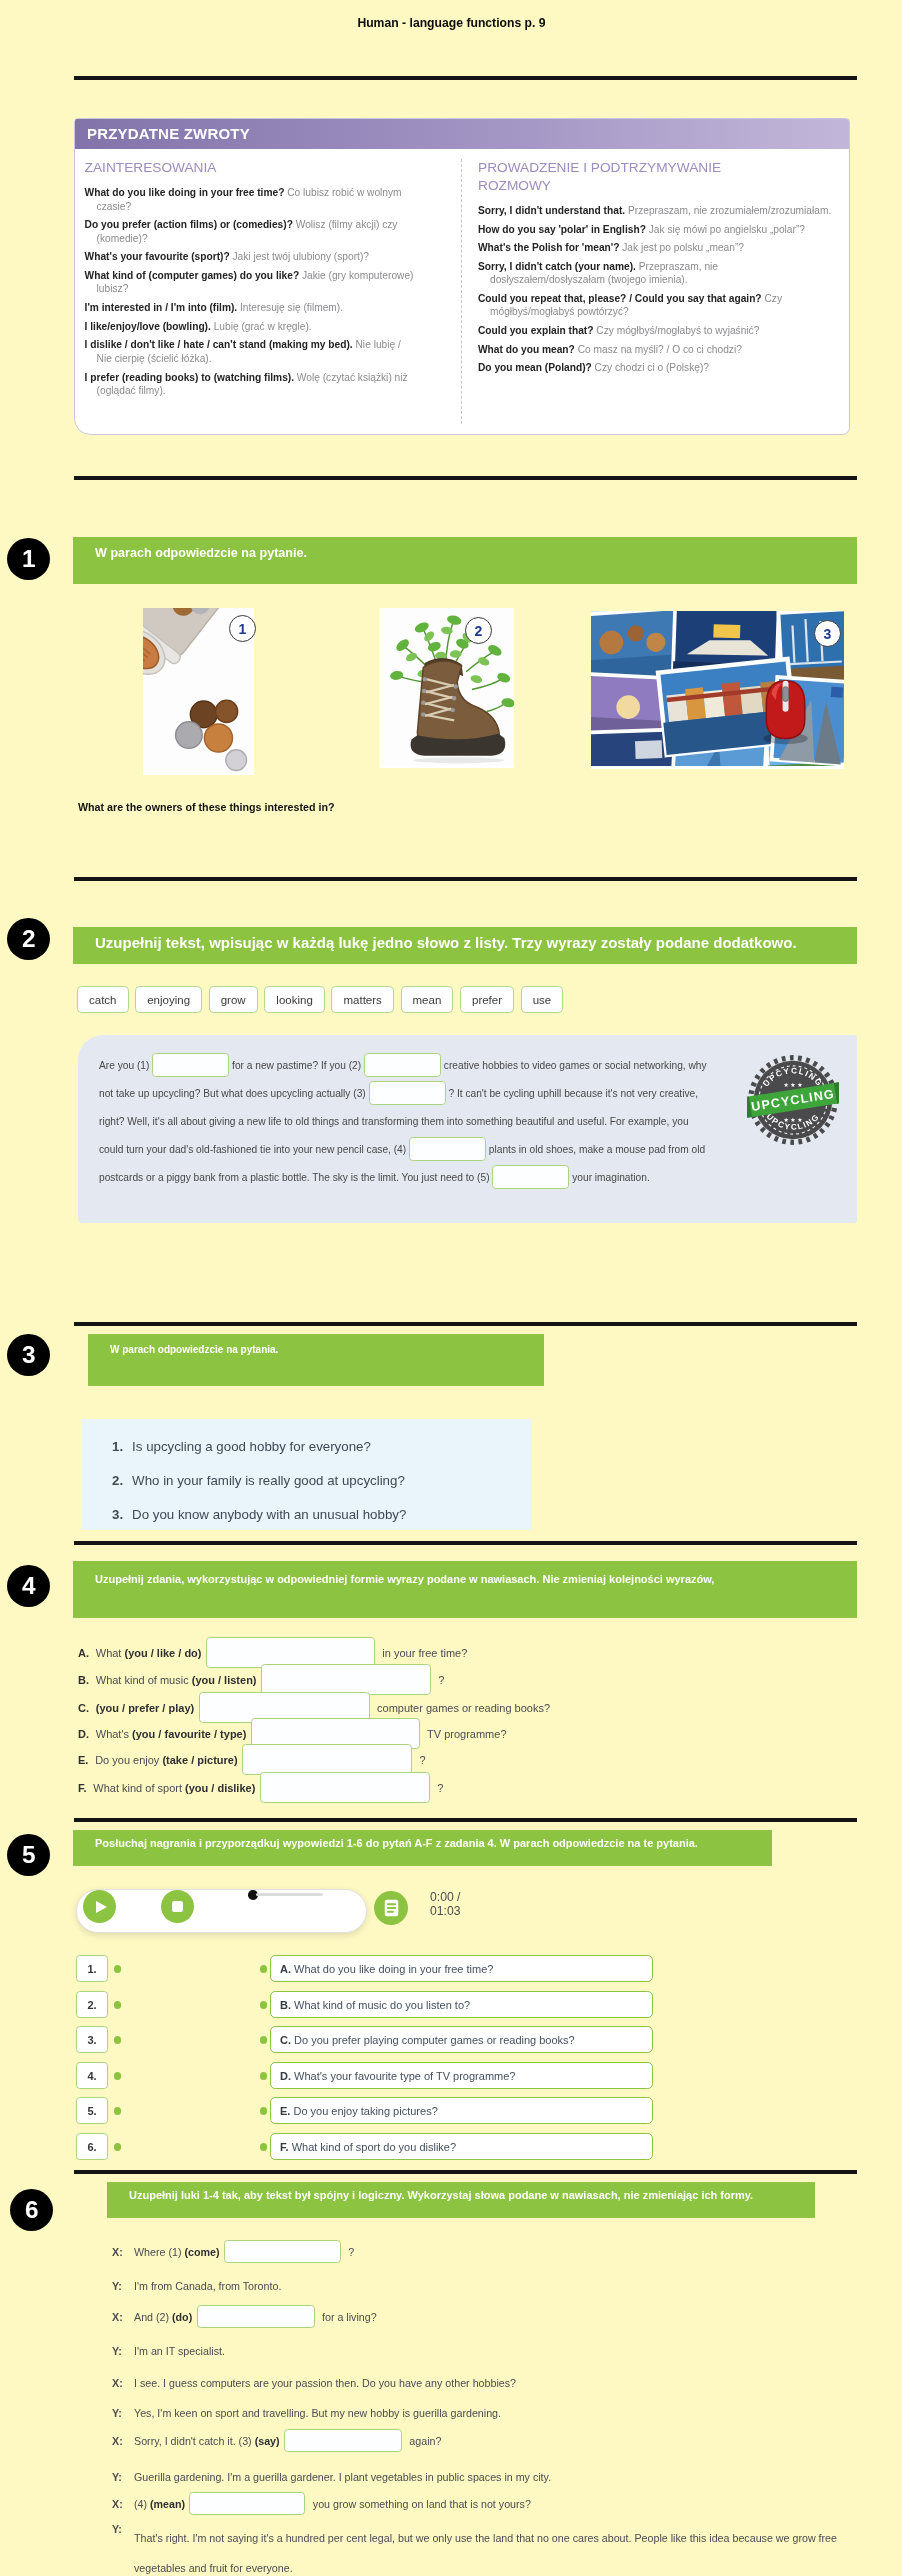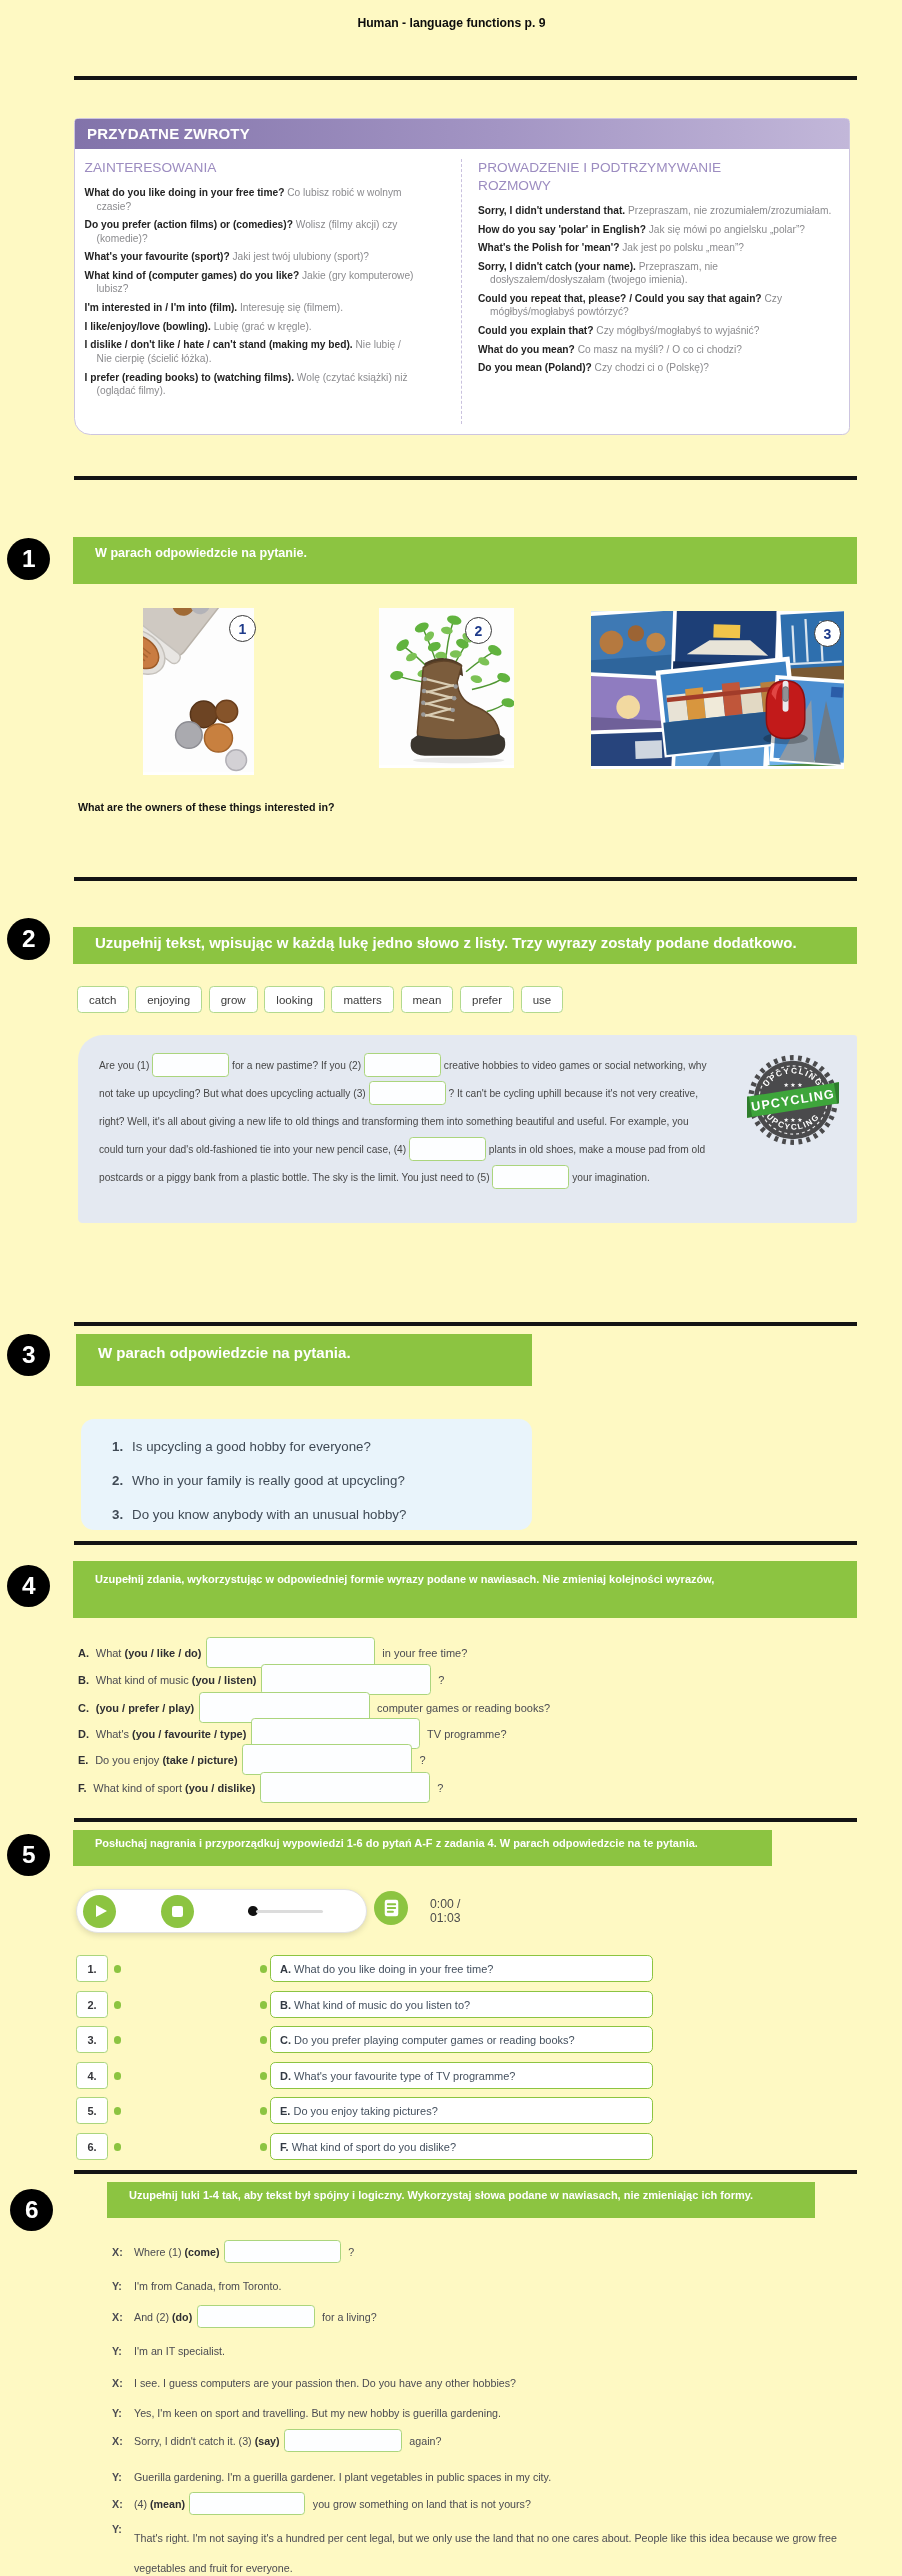--- a/index.html
+++ b/index.html
@@ -27,21 +27,21 @@
   .ph-item .en { font-weight:bold; color:#232323; }
   .ph-item .pl { color:#8b8b8e; }
 
   
   .exnum { position:absolute; left:7.4px; width:43px; height:42px; border-radius:50%;
     background:#000; color:#fff; font-weight:bold; font-size:24.4px;
     display:flex; align-items:center; justify-content:center; }
   .banner { position:absolute; background:#8cc441; color:#fff; font-weight:bold; padding-left:22px; }
   .b1 { left:73px;  top:537px;  width:784px; height:47px; font-size:12.6px; padding-top:9px; }
   .b2 { left:73px;  top:927px; width:784px; height:37px; font-size:15px; padding-top:7.4px; }
-  .b3 { left:76px; top:1334px; width:456px;  height:52px; font-size:15px; padding-top:10.4px; }
+  .b3 { left:88px; top:1334px; width:456px;  height:52px; font-size:10px; padding-top:10.4px; }
   .b4 { left:73px;  top:1561px; width:784px; height:57px; font-size:11px; padding-top:9px; line-height:18px; }
   .b5 { left:73px;  top:1830px; width:699px;  height:36px; font-size:11px; padding-top:7.4px; }
   .b6 { left:107px; top:2182px; width:708px;  height:36px; font-size:11px; padding-top:7.4px; }
 
   .blank { display:inline-block; background:#fdfeff; border:1.1px solid #abd57d; border-radius:3.7px; }
 
   
   .photo { position:absolute; background:#fff; }
   .img-badge { position:absolute; width:27px; height:27px; border-radius:50%;
     background:#fff; border:1.5px solid #3a3a3a; color:#1e3a8a; font-weight:bold; font-size:14px;
@@ -55,35 +55,35 @@
   .cloze { position:absolute; left:78px; top:1035px; width:779px; height:188px;
     background:#e4e9f1; border-radius:25px 3px 3px 4.4px; padding:17px 10.4px 0 21px;
     font-size:10.2px; color:#474747; line-height:28px; }
   .cloze .blank { width:77px; height:24.4px; vertical-align:-8.1px; }
   .badge-float { float:right; width:137px; height:93px; position:relative; }
   .badge-float svg { position:absolute; right:7.4px; top:1.5px; }
   .arc { font-size:11px; font-weight:bold; fill:#fff; letter-spacing:2px; }
 
   
   .qbox3 { position:absolute; left:81px; top:1419px; width:451px; height:111px;
-    background:#e9f4fb; border-radius:13px; padding:11px 0 0 31px; }
+    background:#e9f4fb; border-radius:0; padding:11px 0 0 31px; }
   .q3row { font-size:13.3px; color:#3f4954; line-height:34px; white-space:nowrap; }
   .q3row .num { font-weight:bold; margin-right:9px; }
 
   
   .ex4row { position:absolute; left:78px; height:31px; display:flex; align-items:center;
     font-size:11px; color:#4b4b52; white-space:pre; }
   .ex4row .letter { font-weight:bold; color:#2f2f33; margin-right:3.7px; }
   .ex4row .blank { height:31px; margin:0 4.4px; }
   .bseg { font-weight:bold; color:#2f2f33; }
 
   
   .player { position:absolute; left:76px; top:1889px; width:291px; height:44px; background:#fff;
     border:0.7px solid #e2e2e2; border-radius:22px; box-shadow:0 2.2px 6px rgba(0,0,0,.13);
-    display:flex; align-items:center; padding-left:6px;gap:43px; }
+    display:flex; align-items:flex-start; padding-left:6px;gap:43px; }
   .pbtn { width:33px; height:33px; border-radius:50%; background:#8cc441; border:none;
     display:flex; align-items:center; justify-content:center; cursor:pointer; flex:0 0 auto; }
   .tri { width:0; height:0; border-left:11px solid #fff; border-top:6.7px solid transparent;
     border-bottom:6.7px solid transparent; margin-left:3px; }
   .sq { width:11px; height:11px; background:#fff; border-radius:2.2px; }
   .slider { display:flex; align-items:center; margin-left:11px; }
   .knob { width:9.6px; height:9.6px; border-radius:50%; background:#111; }
   .track { width:67px; height:3px; background:#dcdcdc; border-radius:1.5px; margin-left:-1.5px; }
   .spk { margin-left:12.6px; }
   .ptime { margin-left:8.1px; font-size:12.2px; color:#4c4c4c; }

